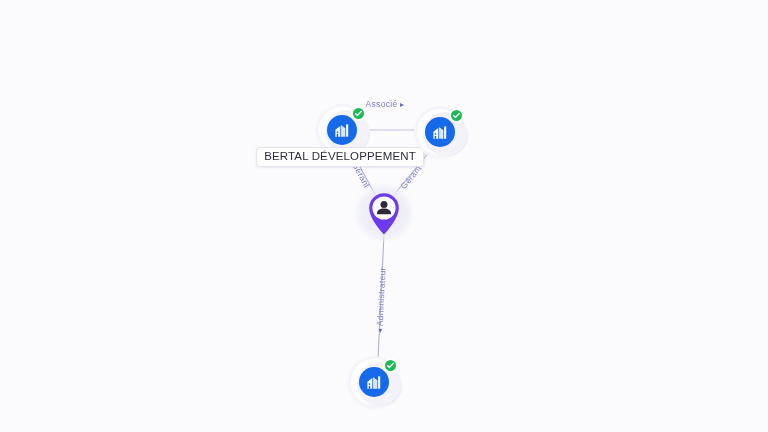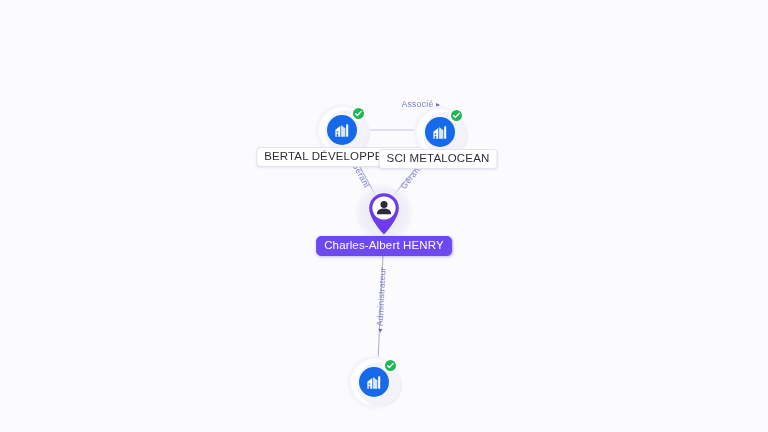--- a/index.html
+++ b/index.html
@@ -175,21 +175,21 @@
 
     <line x1="366" y1="130" x2="418" y2="130" stroke="#c3c3e0" stroke-width="1.1"></line>
 
     <line x1="376" y1="196" x2="350" y2="149" stroke="#b0b0d6" stroke-width="1.1"></line>
 
     <line x1="393" y1="196" x2="430" y2="151" stroke="#b0b0d6" stroke-width="1.1"></line>
 
     <line x1="378" y1="360" x2="384" y2="234" stroke="#b0b0d6" stroke-width="1.1"></line>
   </svg>
 
-  <div class="edge-label" style="left:385px; top:104px; transform:translate(-50%,-50%);margin-left:36px;">
+  <div class="edge-label" style="left:385px; top:104px; transform:translate(-50%,-50%);">
     <span>Associé</span>
     <span class="arrow-glyph">▸</span>
   </div>
 
   <div class="edge-label" style="left:361px; top:175px; transform:translate(-50%,-50%) rotate(61deg);">Gérant</div>
 
   <div class="edge-label" style="left:411px; top:177px; transform:translate(-50%,-50%) rotate(-51deg);">Gérant</div>
 
   <div class="edge-label" style="left:381px; top:300px; transform:translate(-50%,-50%) rotate(-87deg);">
     <span class="arrow-glyph">◂</span>
@@ -225,34 +225,32 @@
         <rect x="4.7" y="13" width="1.9" height="1.9" fill="#1669e8"></rect>
         <rect x="4.7" y="16.3" width="1.9" height="3.7" fill="#1669e8"></rect>
       </svg>
     </div>
     <div class="verified-badge">
       <svg width="9" height="9" viewBox="0 0 12 12">
         <path d="M2.2 6.2 L4.6 8.5 L9.6 3.4" stroke="#ffffff" stroke-width="1.9" fill="none" stroke-linecap="round" stroke-linejoin="round"></path>
       </svg>
     </div>
   </div>
-  <div class="node-label" style="left:438px; top:149px;">SCI METALOCEAN</div>
 
   <div class="node person-node" style="left:384px; top:212px;">
     <div class="person-glow"></div>
     <div class="pin">
       <svg width="38" height="46" viewBox="0 0 38 46">
         <path d="M19 45.5 C19 45.5 4.2 30.5 4.2 19 A14.8 14.8 0 1 1 33.8 19 C33.8 30.5 19 45.5 19 45.5 Z" fill="#6d3bed"></path>
         <circle cx="19" cy="19" r="11.6" fill="#ffffff"></circle>
         <circle cx="19" cy="15.6" r="3.5" fill="#2b2b3d"></circle>
         <path d="M11.9 25.2 C11.9 21.3 15.1 19.6 19 19.6 C22.9 19.6 26.1 21.3 26.1 25.2 Z" fill="#2b2b3d"></path>
       </svg>
     </div>
   </div>
-  <div class="node-label person-label" style="left:384px; top:236px;">Charles-Albert HENRY</div>
 
   <div class="node company-node" style="left:374px; top:382px;">
     <div class="company-halo halo-stack"></div>
     <div class="company-disc">
       <svg width="19" height="19" viewBox="0 0 24 24" fill="none">
         <path d="M3 20V11.2L9.2 6.4V20H3Z" fill="#ffffff"></path>
         <path d="M10.2 20V5.2L15.6 9.2V20H10.2Z" fill="#d8e6fb"></path>
         <rect x="16.6" y="4" width="2.6" height="16" rx="0.6" fill="#ffffff"></rect>
         <rect x="4.7" y="13" width="1.9" height="1.9" fill="#1669e8"></rect>
         <rect x="4.7" y="16.3" width="1.9" height="3.7" fill="#1669e8"></rect>

